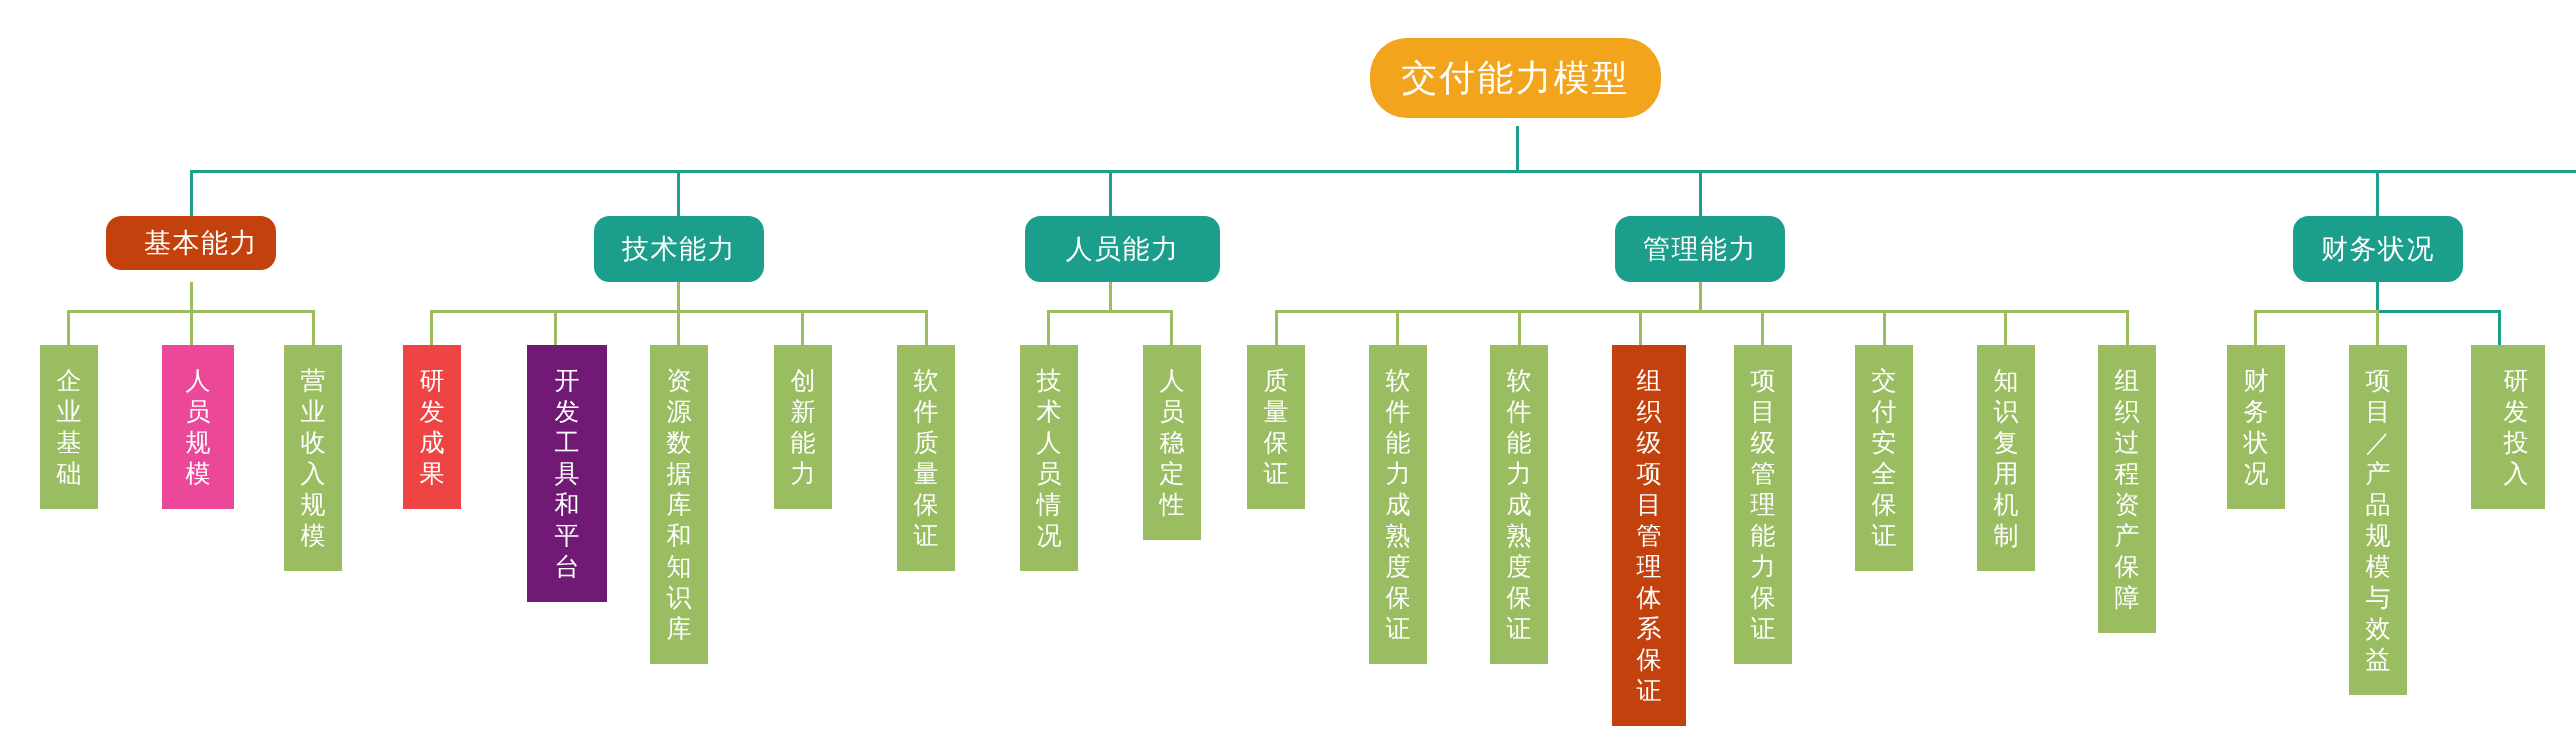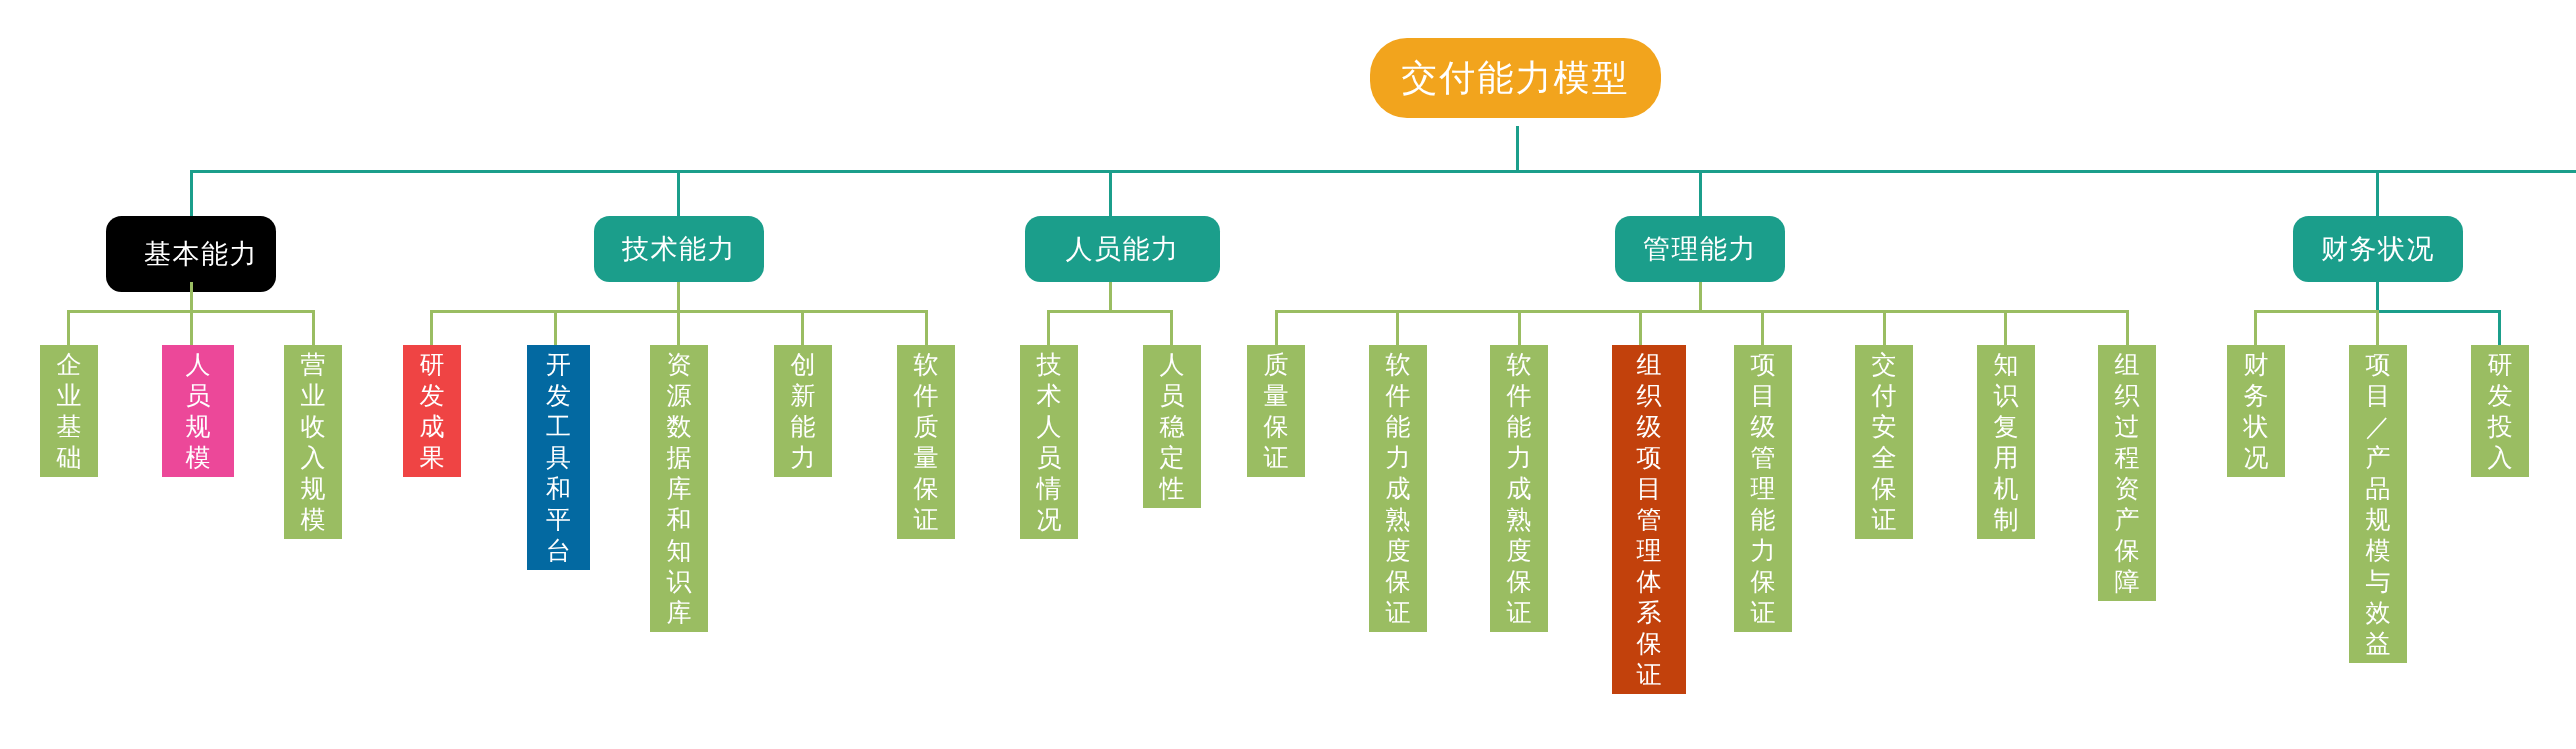--- a/index.html
+++ b/index.html
@@ -25,40 +25,40 @@
   .branch{
     border-radius:15.5px;
     font-size:27px;
     letter-spacing:1.5px;
   }
   .leaf{
     position:absolute;
   }
   .leaf-text{
     width:1em;
-    margin:4px auto;
+    margin:20px auto;
     font-size:25px;
     line-height:31px;
     color:#ffffff;
     text-align:left;
     word-break:break-all;
     white-space:normal;
   }
   .cline{position:absolute;}
 </style>
 </head>
 <body>
 
 <div class="canvas">
   <div class="node root" style="left: 1370px; top: 38px; width: 291px; height: 80px; background: rgb(242, 164, 29);">交付能力模型</div>
   <div id="generated">
       <div class="cline" style="left: 1516px; top: 126px; width: 3.1px; height: 47px; background: rgb(27, 158, 139);"></div>
       <div class="cline" style="left: 190px; top: 170px; width: 2684px; height: 3.1px; background: rgb(27, 158, 139);"></div>
       <div class="cline" style="left: 190px; top: 170px; width: 3.1px; height: 46px; background: rgb(27, 158, 139);"></div>
-      <div class="node branch" style="left: 106px; top: 216px; width: 170px; height: 76px; background: #000000; padding-left: 20px;">基本能力</div>
+      <div class="node branch" style="left: 106px; top: 216px; width: 170px; height: 54px; background: #c2410c; padding-left: 20px;">基本能力</div>
       <div class="cline" style="left: 190px; top: 282px; width: 3.1px; height: 31px; background: rgb(154, 189, 98);"></div>
       <div class="cline" style="left: 67px; top: 310px; width: 247px; height: 3.1px; background: rgb(154, 189, 98);"></div>
       <div class="cline" style="left: 67px; top: 310px; width: 3.1px; height: 36px; background: rgb(154, 189, 98);"></div>
       <div class="leaf" style="left: 40px; top: 345px; width: 58px; background: rgb(154, 189, 98);">
         <div class="leaf-text">企业基础</div>
       </div>
       <div class="cline" style="left: 190px; top: 310px; width: 3.1px; height: 36px; background: rgb(154, 189, 98);"></div>
       <div class="leaf" style="left: 162px; top: 345px; width: 72px; background: #ec4899;">
         <div class="leaf-text">人员规模</div>
       </div>
@@ -68,21 +68,21 @@
       </div>
       <div class="cline" style="left: 677px; top: 170px; width: 3.1px; height: 46px; background: rgb(27, 158, 139);"></div>
       <div class="node branch" style="left: 594px; top: 216px; width: 170px; height: 66px; background: rgb(27, 158, 139);">技术能力</div>
       <div class="cline" style="left: 677px; top: 282px; width: 3.1px; height: 31px; background: rgb(154, 189, 98);"></div>
       <div class="cline" style="left: 430px; top: 310px; width: 498px; height: 3.1px; background: rgb(154, 189, 98);"></div>
       <div class="cline" style="left: 430px; top: 310px; width: 3.1px; height: 36px; background: rgb(154, 189, 98);"></div>
       <div class="leaf" style="left: 403px; top: 345px; width: 58px; background: #ef4444;">
         <div class="leaf-text">研发成果</div>
       </div>
       <div class="cline" style="left: 554px; top: 310px; width: 3.1px; height: 36px; background: rgb(154, 189, 98);"></div>
-      <div class="leaf" style="left: 527px; top: 345px; width: 63px; background: #0369a1;">
+      <div class="leaf" style="left: 527px; top: 345px; width: 80px; background: #701a75;">
         <div class="leaf-text">开发工具和平台</div>
       </div>
       <div class="cline" style="left: 677px; top: 310px; width: 3.1px; height: 36px; background: rgb(154, 189, 98);"></div>
       <div class="leaf" style="left: 650px; top: 345px; width: 58px; background: rgb(154, 189, 98);">
         <div class="leaf-text">资源数据库和知识库</div>
       </div>
       <div class="cline" style="left: 801px; top: 310px; width: 3.1px; height: 36px; background: rgb(154, 189, 98);"></div>
       <div class="leaf" style="left: 774px; top: 345px; width: 58px; background: rgb(154, 189, 98);">
         <div class="leaf-text">创新能力</div>
       </div>
@@ -145,18 +145,18 @@
       <div class="cline" style="left: 2376px; top: 310px; width: 125px; height: 3.1px; background: rgb(27, 158, 139);"></div>
       <div class="cline" style="left: 2254px; top: 310px; width: 3.1px; height: 36px; background: rgb(154, 189, 98);"></div>
       <div class="leaf" style="left: 2227px; top: 345px; width: 58px; background: rgb(154, 189, 98);">
         <div class="leaf-text">财务状况</div>
       </div>
       <div class="cline" style="left: 2376px; top: 310px; width: 3.1px; height: 36px; background: rgb(154, 189, 98);"></div>
       <div class="leaf" style="left: 2349px; top: 345px; width: 58px; background: rgb(154, 189, 98);">
         <div class="leaf-text">项目／产品规模与效益</div>
       </div>
       <div class="cline" style="left: 2498px; top: 310px; width: 3.1px; height: 36px; background: rgb(27, 158, 139);"></div>
-      <div class="leaf" style="left: 2471px; top: 345px; width: 58px; background: rgb(154, 189, 98);">
+      <div class="leaf" style="left: 2471px; top: 345px; width: 58px; background: rgb(154, 189, 98); padding-left: 16px;">
         <div class="leaf-text">研发投入</div>
       </div>
     </div>
 </div>
 
 
 </body></html>

